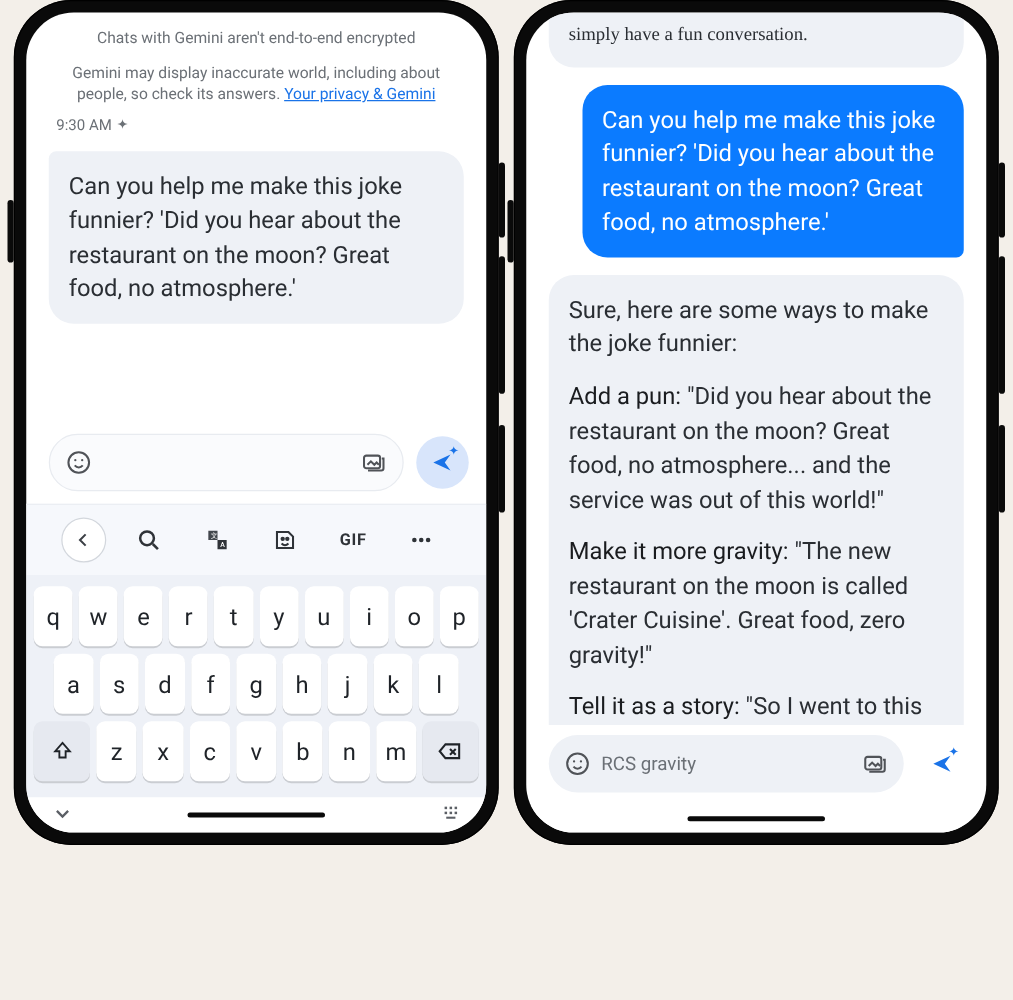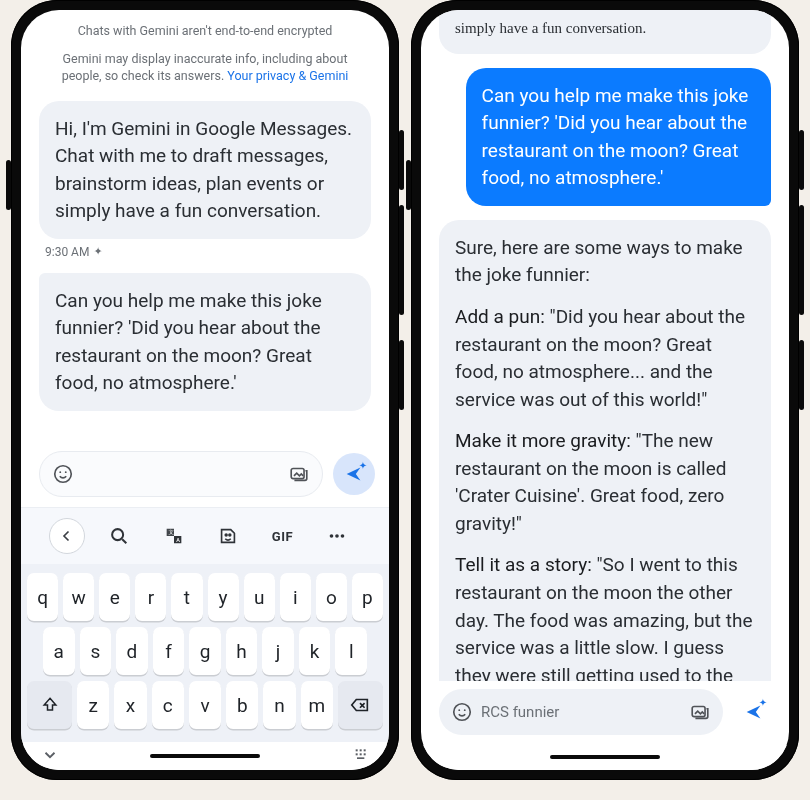--- a/index.html
+++ b/index.html
@@ -26,21 +26,21 @@
     font-family: "Roboto", "Helvetica Neue", Arial, sans-serif;
     color: var(--text);
     display: flex;
     gap: 12px;
     padding: 0 0 58px 0;
     align-items: flex-start;
     justify-content: center;
   }
   .phone {
     width: 388px;
-    height: 780px;
+    height: 676px;
     background: var(--bezel);
     border-radius: 46px;
     padding: 10px;
     position: relative;
     box-shadow: 0 0 0 1px #000 inset;
   }
   .side-btn { position:absolute; background:#0a0a0a; border-radius:3px; width:5px; }
   .side-btn.right1 { right:-5px; top:130px; height:60px; }
   .side-btn.right2 { right:-5px; top:205px; height:110px; }
   .side-btn.right3 { right:-5px; top:340px; height:70px; }
@@ -63,21 +63,21 @@
     flex-direction: column;
   }
   .notice {
     text-align: center;
     font-size: 12.5px;
     line-height: 1.4;
     color: var(--muted);
     padding: 4px 14px 2px;
   }
   .notice.small { margin-top:4px; }
-  .notice .link { color: var(--link); }
+  .notice .link { color: var(--link); text-decoration: underline; }
 
   .bubble {
     background: var(--bubble-incoming);
     border-radius: 20px;
     padding: 14px 16px;
     font-size: 19px;
     line-height: 1.45;
     color: var(--text);
     margin-top: 14px;
     max-width: 100%;
@@ -246,24 +246,23 @@
 
 <div class="phone p1">
   <div class="side-btn left1"></div>
   <div class="side-btn right1"></div>
   <div class="side-btn right2"></div>
   <div class="side-btn right3"></div>
   <div class="screen">
     <div class="chat-area">
       <div class="notice">Chats with Gemini aren't end-to-end encrypted</div>
       <div class="notice small">
-        <span>Gemini may display inaccurate info, including about people, so check its answers. </span><span class="link">Your privacy &amp; Gemini</span>
-      </div>
-
-      <div class="bubble">Hi, I'm Gemini in Google Messages. Chat with me to draft messages, brainstorm ideas, plan events or simply have a fun conversation.</div>
+        <span>Gemini may display inaccurate world, including about people, so check its answers. </span><span class="link">Your privacy &amp; Gemini</span>
+      </div>
+
       <div class="time">
         <span>9:30 AM</span>
         <span class="spark">✦</span>
       </div>
 
       <div class="bubble in2">Can you help me make this joke funnier? 'Did you hear about the restaurant on the moon? Great food, no atmosphere.'</div>
     </div>
 
     <div class="compose">
       <div class="pill" style="background:#fafbfd;border:1px solid #e8ebf0;">
@@ -424,21 +423,21 @@
     <div class="compose">
       <div class="pill">
         <span class="icn">
           <svg viewBox="0 0 24 24" width="22" height="22" fill="none" stroke="currentColor" stroke-width="1.8">
               <circle cx="12" cy="12" r="9"></circle>
               <circle cx="9" cy="10" r="1" fill="currentColor" stroke="none"></circle>
               <circle cx="15" cy="10" r="1" fill="currentColor" stroke="none"></circle>
               <path d="M8.5 14.5c1 1.2 2.2 1.8 3.5 1.8s2.5-.6 3.5-1.8"></path>
             </svg>
         </span>
-        <div class="pill-input pill-placeholder">RCS funnier</div>
+        <div class="pill-input pill-placeholder">RCS gravity</div>
         <span class="icn">
           <svg viewBox="0 0 24 24" width="22" height="22" fill="none" stroke="currentColor" stroke-width="1.8">
               <rect x="3.5" y="6" width="14" height="11" rx="2"></rect>
               <path d="M6.5 14l3-3 3 3 2-2 2 2"></path>
               <path d="M19 8.5h1.5V17a2 2 0 0 1-2 2H7"></path>
             </svg>
         </span>
       </div>
       <div class="send-circle naked">
         <svg viewBox="0 0 24 24" width="22" height="22" fill="none" stroke="currentColor" stroke-width="2">

